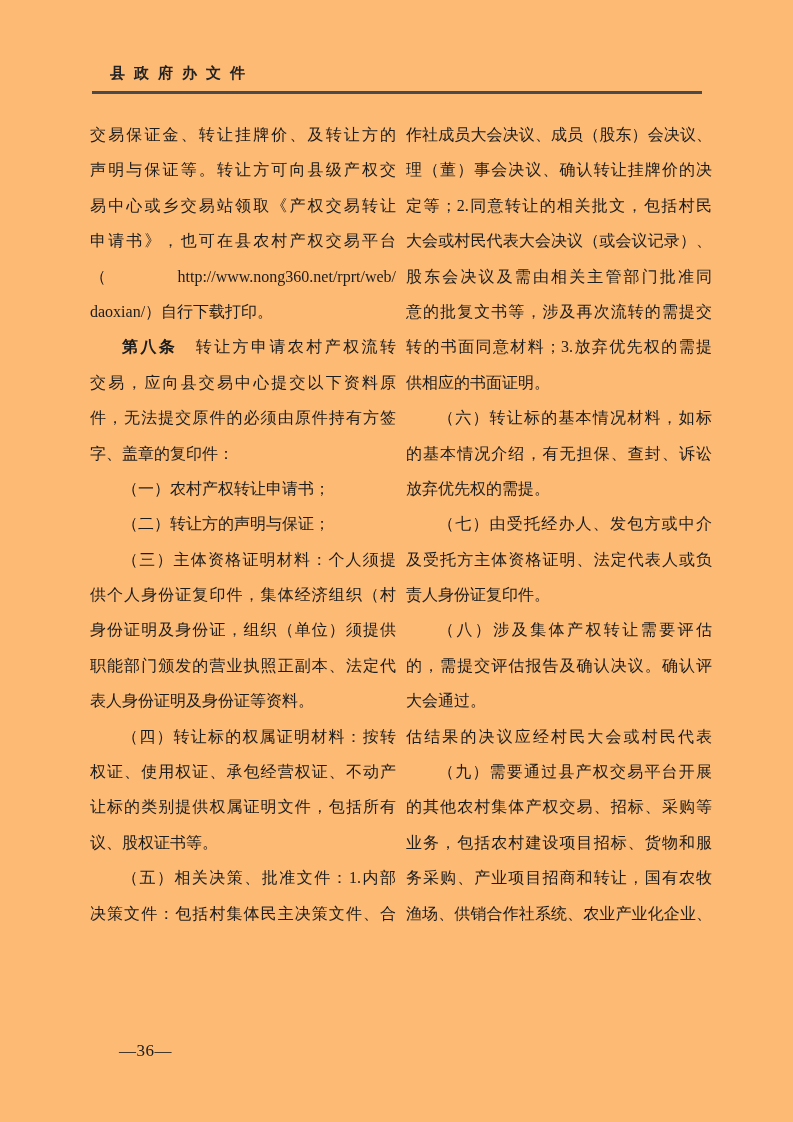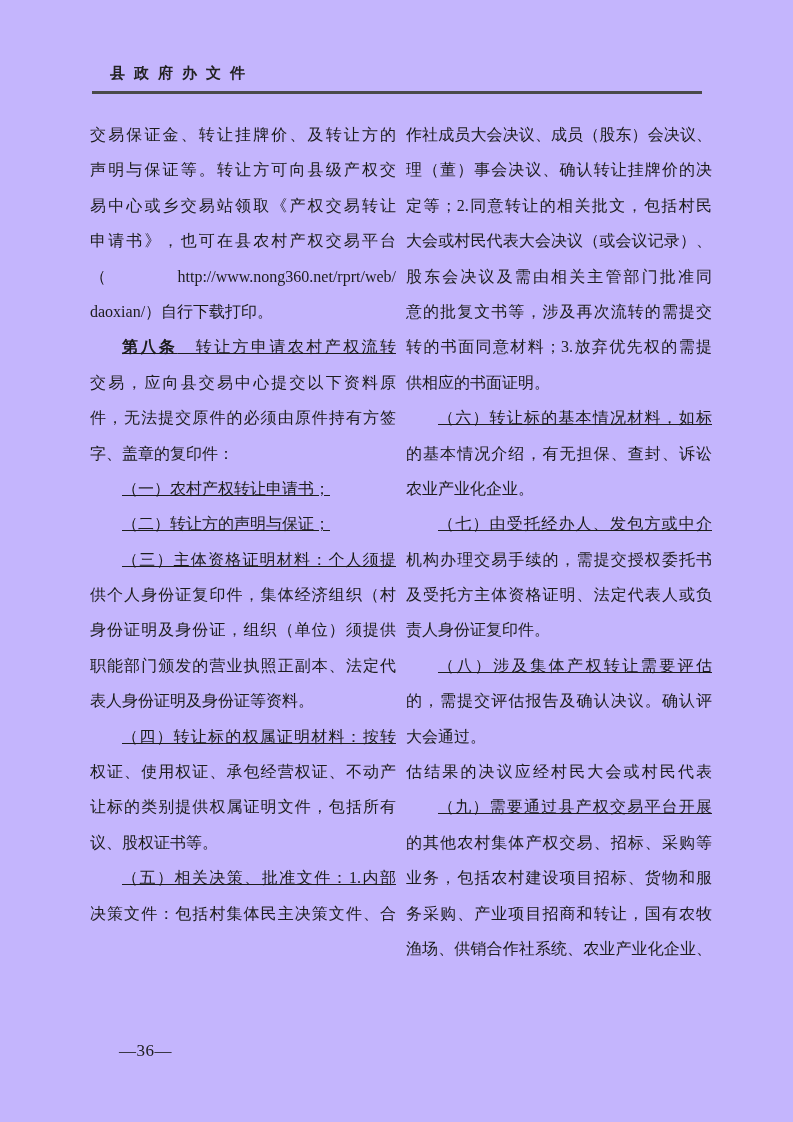--- a/index.html
+++ b/index.html
@@ -2,21 +2,21 @@
 <html><head>
 <meta charset="utf-8">
 <style>
   * { box-sizing: border-box; }
   html, body { margin: 0; padding: 0; background: #e8e8e8; }
   .page {
     position: relative;
     width: 793px;
     height: 1122px;
     margin: 0 auto;
-    background: #c4b5fd;
+    background: #fdba74;
     font-family: "Liberation Serif", "DejaVu Serif", serif;
     color: #1c1c1c;
     overflow: hidden;
   }
   .page-header {
     position: absolute;
     left: 92px;
     top: 64px;
     width: 610px;
   }
@@ -46,21 +46,21 @@
   .line {
     height: 35.4px;
     line-height: 35.4px;
     font-size: 16px;
     text-align: justify;
     text-align-last: justify;
     overflow: hidden;
     white-space: nowrap;
   }
   .line.end { text-align-last: left; }
-  .line.indent { text-indent: 2em; text-decoration: underline; }
+  .line.indent { text-indent: 2em; }
   .line b { font-weight: bold; }
   .page-footer {
     position: absolute;
     left: 95px;
     top: 1041px;
     font-size: 17px;
     letter-spacing: 0.5px;
     color: #1c1c1c;
     margin-left: 24px;
   }
@@ -105,23 +105,22 @@
         <div class="line">作社成员大会决议、成员（股东）会决议、</div>
         <div class="line">理（董）事会决议、确认转让挂牌价的决</div>
         <div class="line">定等；2.同意转让的相关批文，包括村民</div>
         <div class="line">大会或村民代表大会决议（或会议记录）、</div>
         <div class="line">股东会决议及需由相关主管部门批准同</div>
         <div class="line">意的批复文书等，涉及再次流转的需提交</div>
         <div class="line">转的书面同意材料；3.放弃优先权的需提</div>
         <div class="line end">供相应的书面证明。</div>
         <div class="line indent">（六）转让标的基本情况材料，如标</div>
         <div class="line">的基本情况介绍，有无担保、查封、诉讼</div>
-        <div class="line end">农业产业化企业。</div>
+        <div class="line end">放弃优先权的需提。</div>
         <div class="line indent">（七）由受托经办人、发包方或中介</div>
-        <div class="line">机构办理交易手续的，需提交授权委托书</div>
         <div class="line">及受托方主体资格证明、法定代表人或负</div>
         <div class="line end">责人身份证复印件。</div>
         <div class="line indent">（八）涉及集体产权转让需要评估</div>
         <div class="line">的，需提交评估报告及确认决议。确认评</div>
         <div class="line end">大会通过。</div>
         <div class="line">估结果的决议应经村民大会或村民代表</div>
         <div class="line indent">（九）需要通过县产权交易平台开展</div>
         <div class="line">的其他农村集体产权交易、招标、采购等</div>
         <div class="line">业务，包括农村建设项目招标、货物和服</div>
         <div class="line">务采购、产业项目招商和转让，国有农牧</div>

